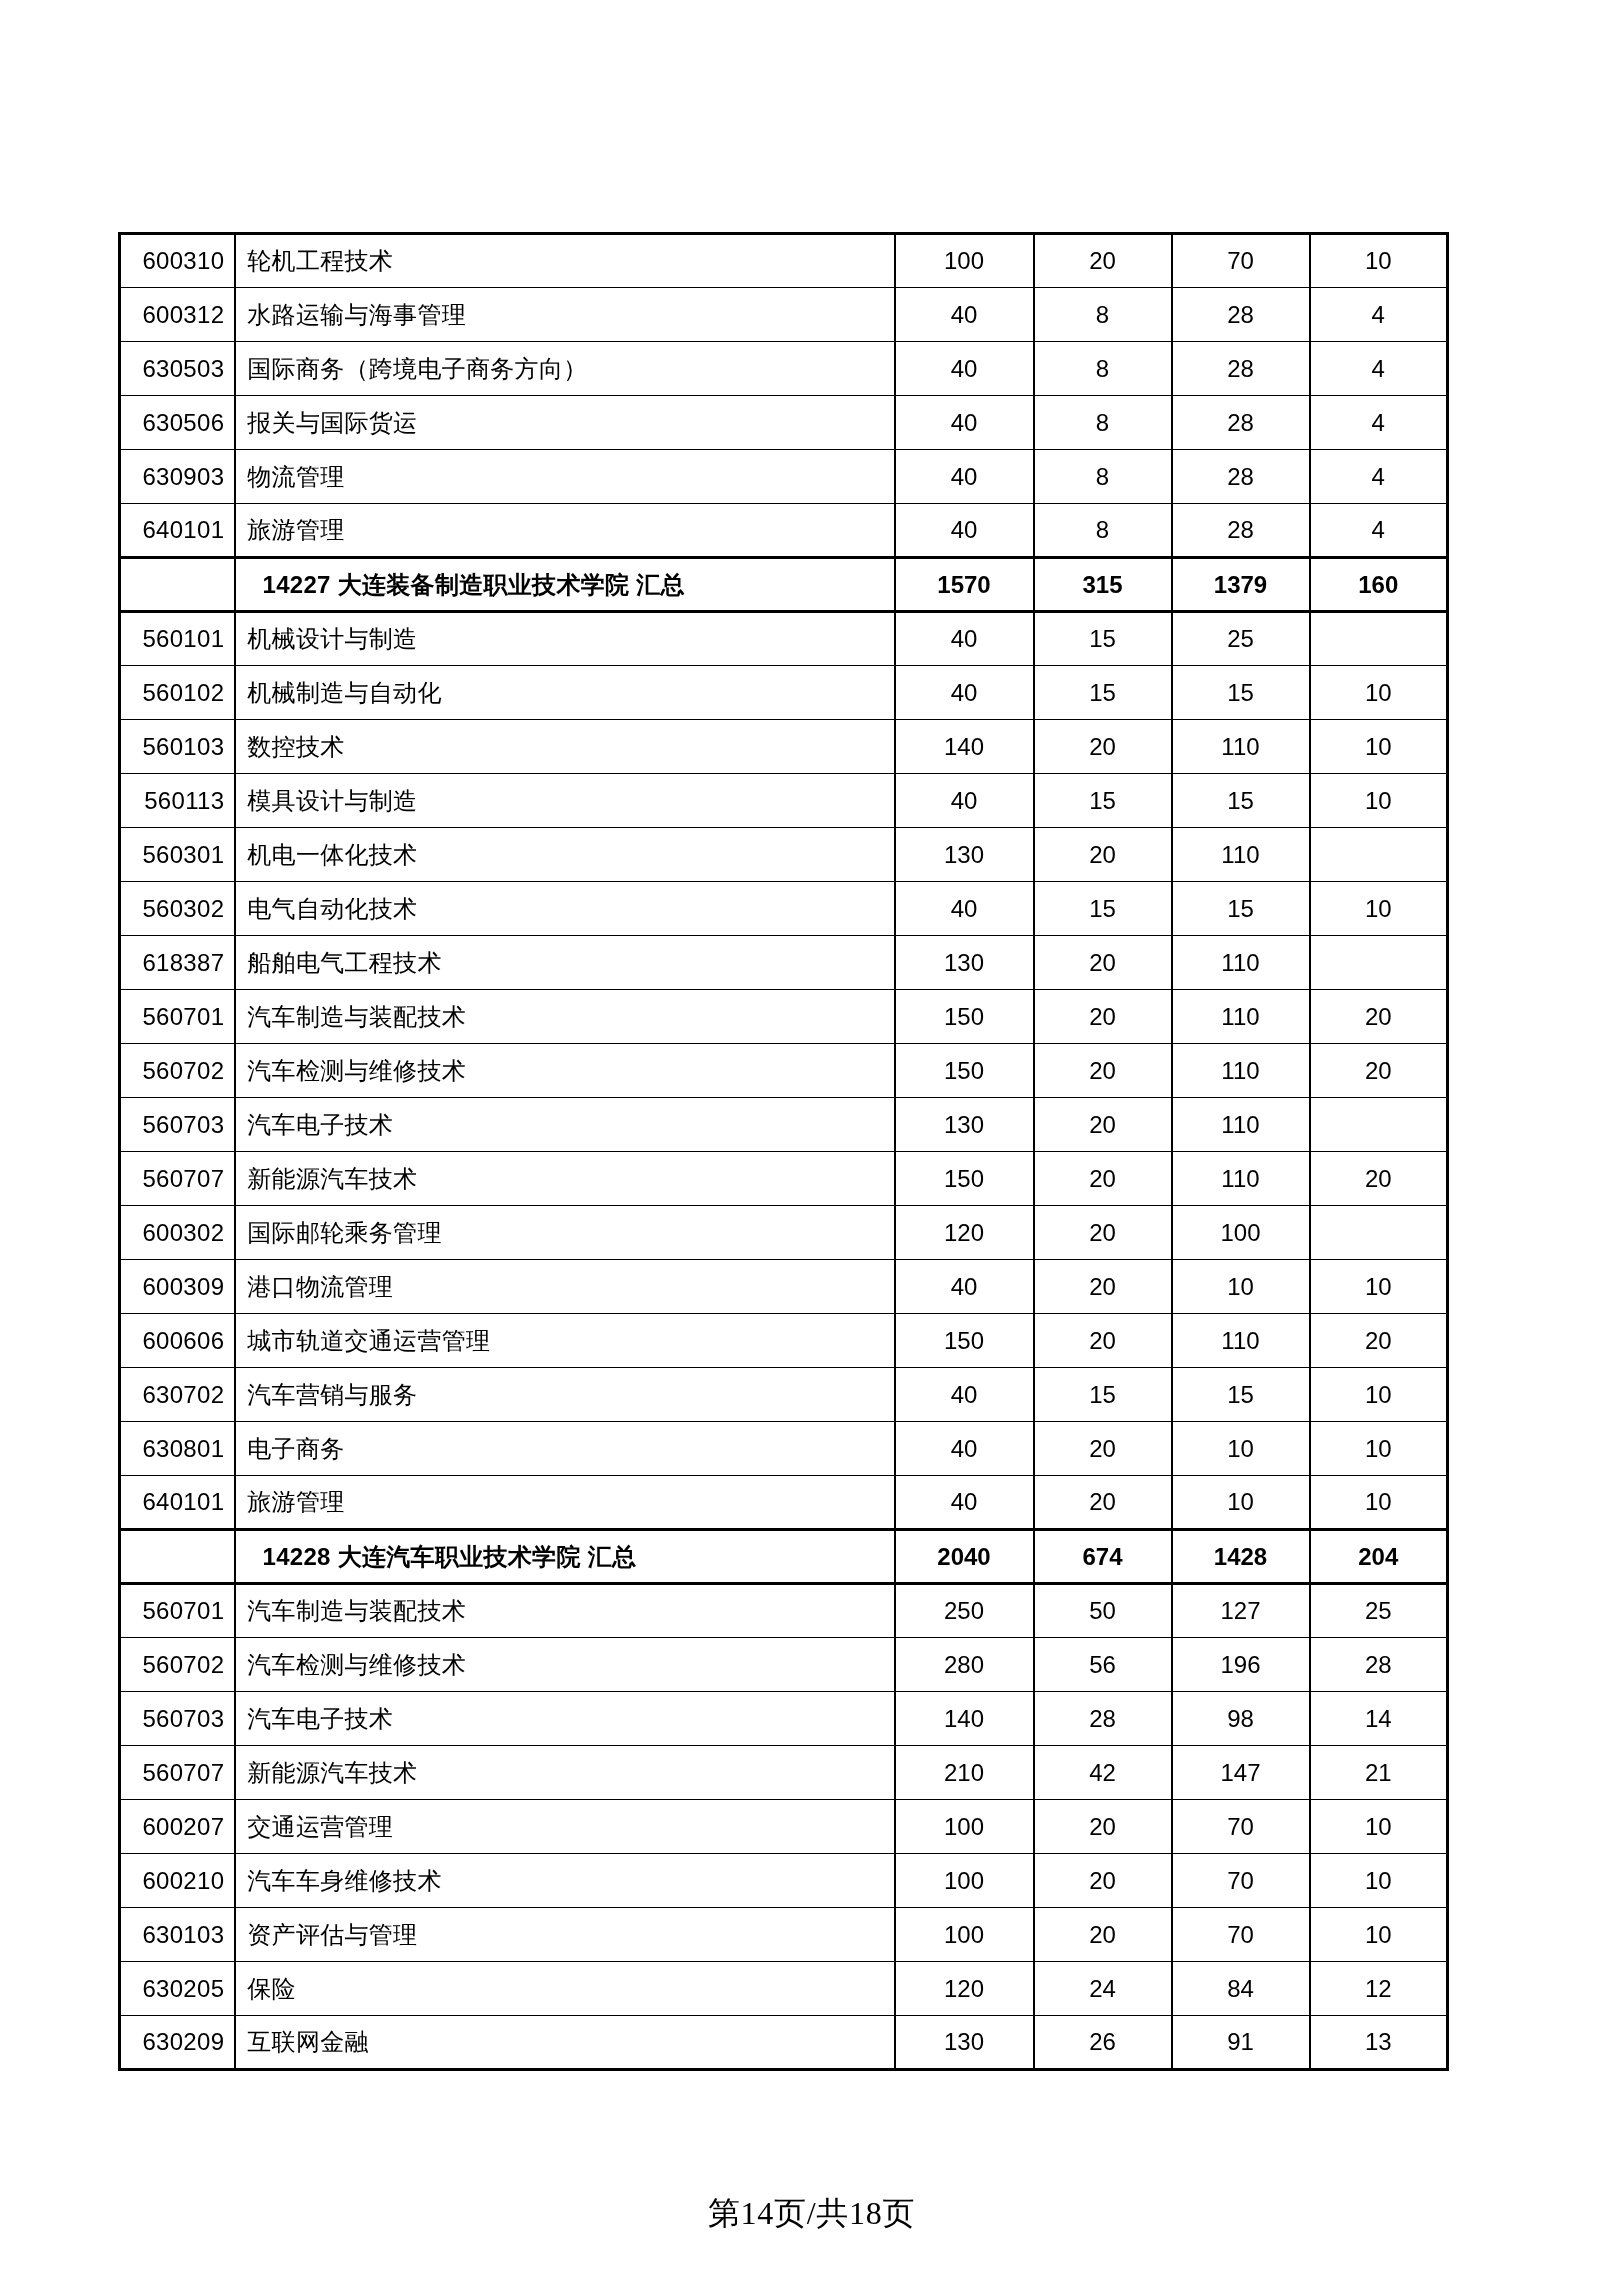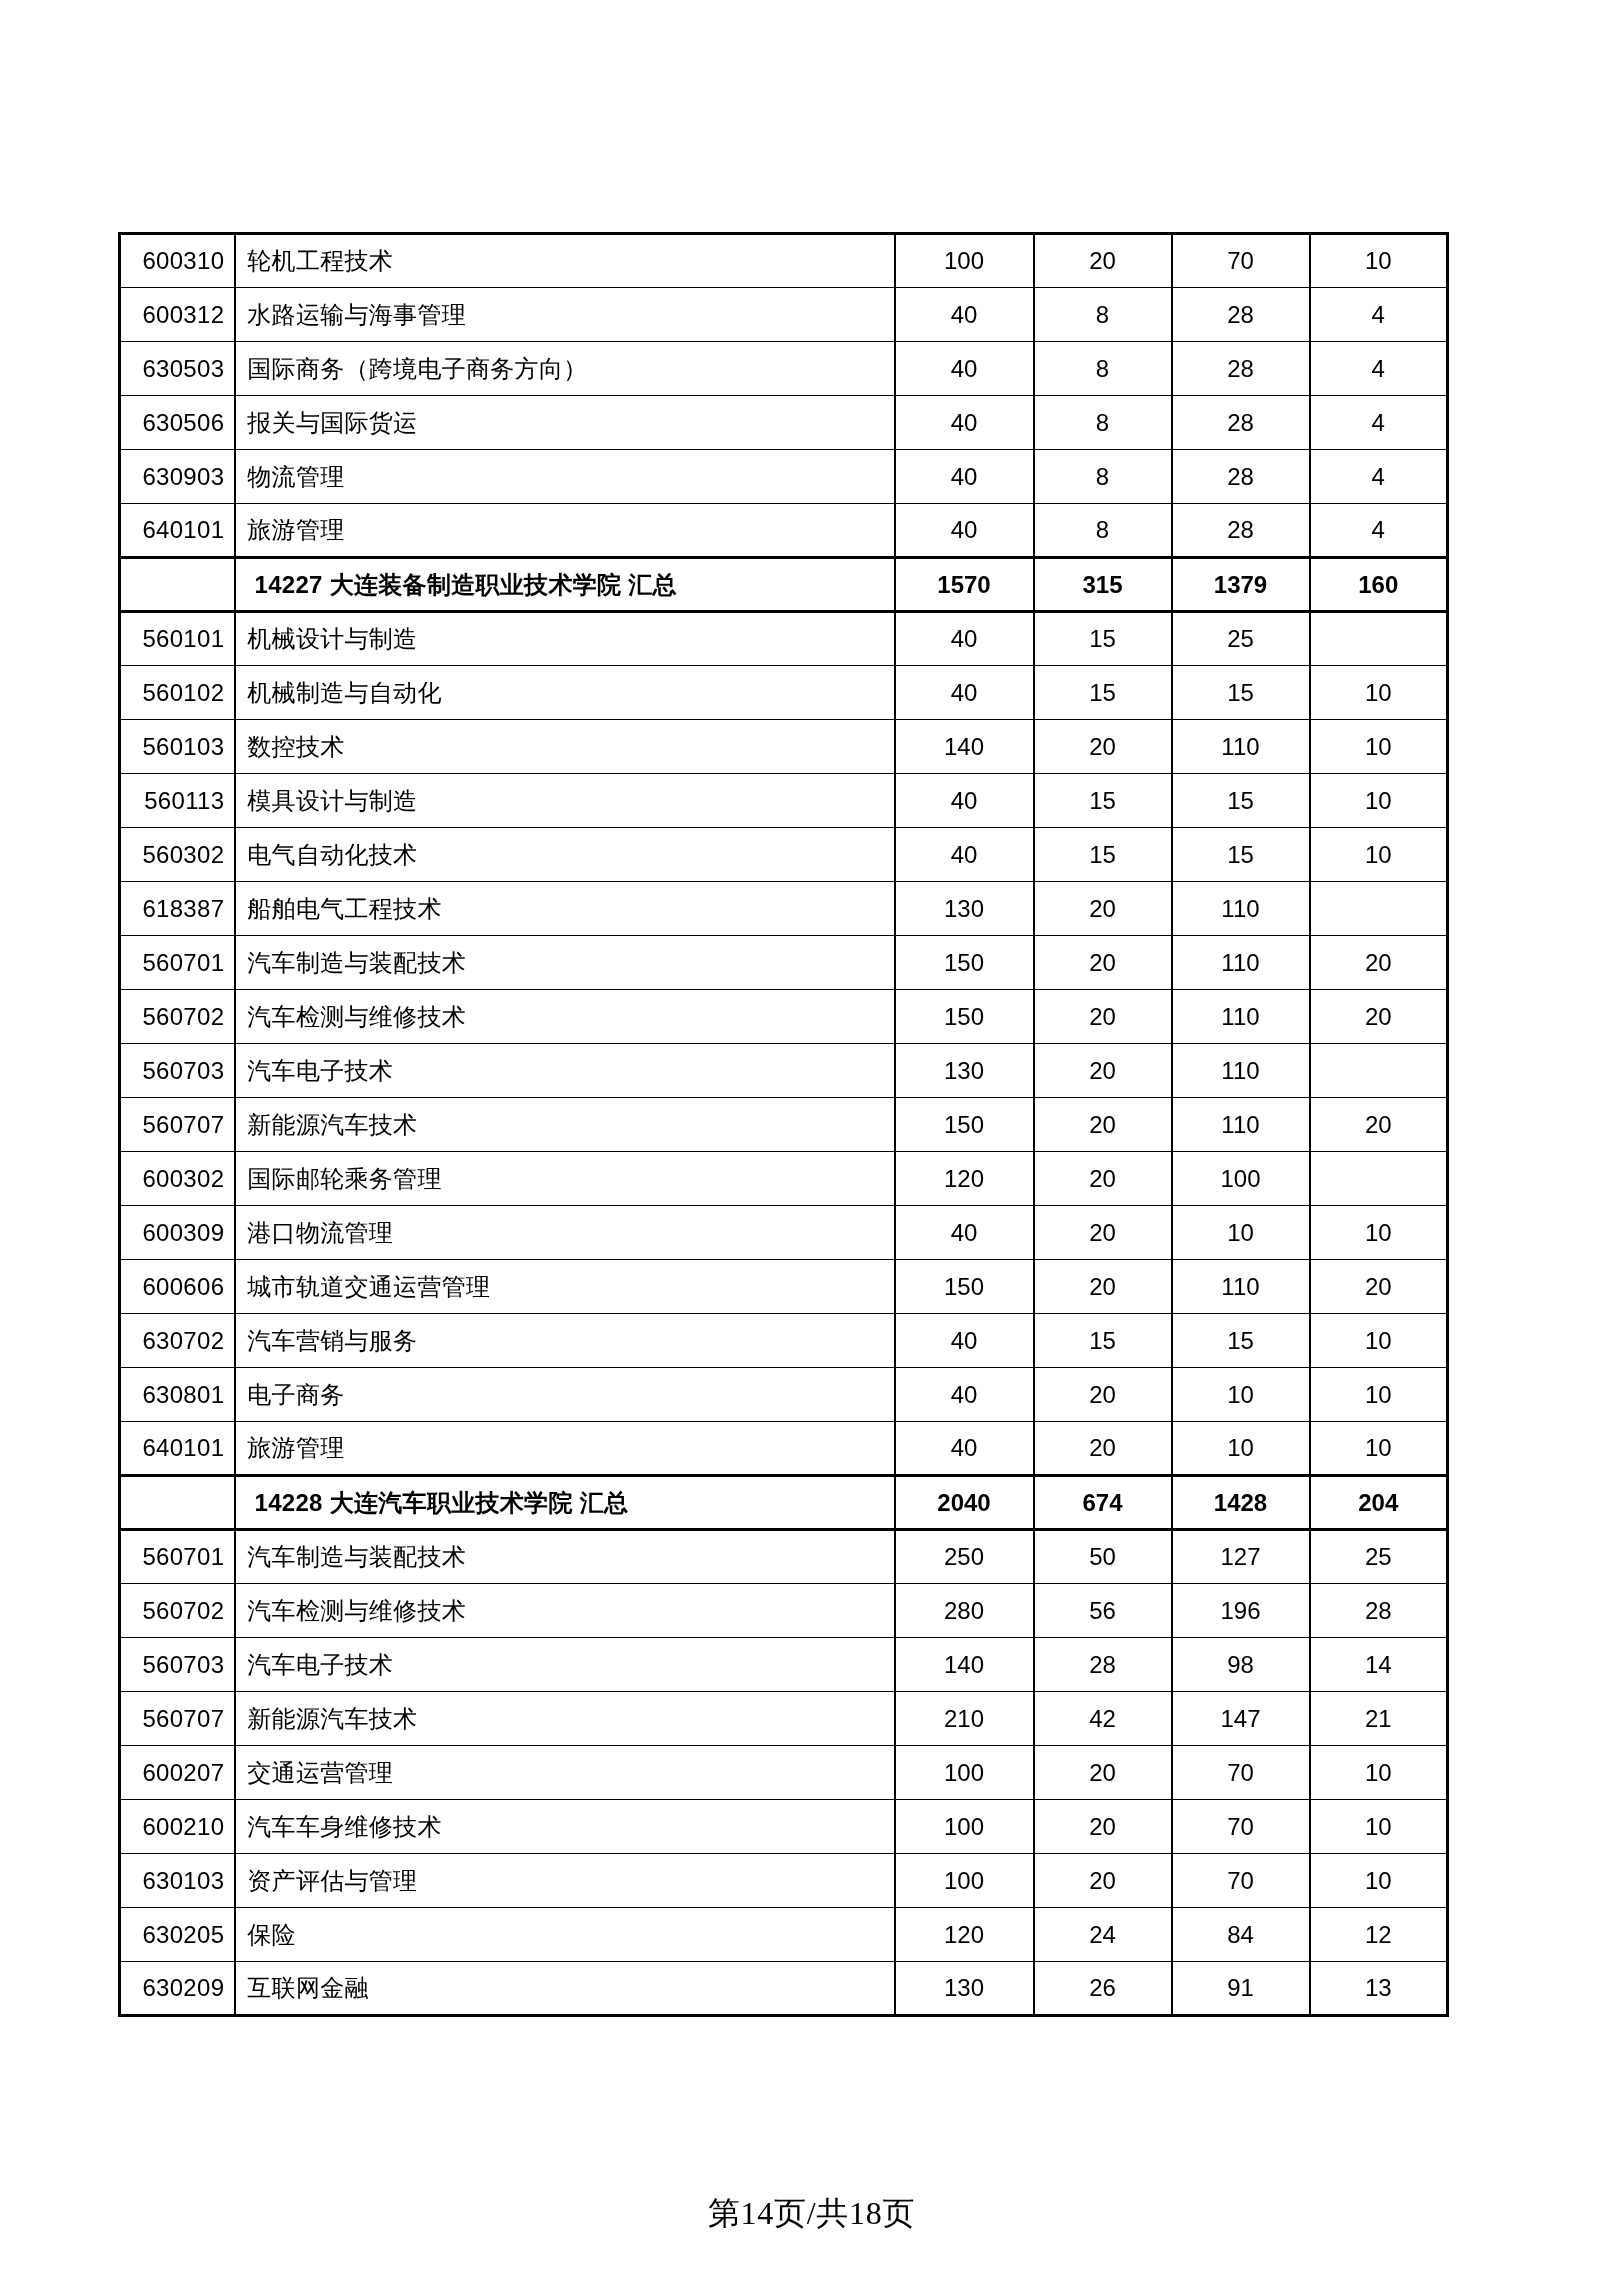--- a/index.html
+++ b/index.html
@@ -75,21 +75,21 @@
     text-align: center;
   }
 
   
   table.alloc tr.summary td {
     font-weight: bold;
     border-top: 3.3px solid #000;
     border-bottom: 3.3px solid #000;
   }
   table.alloc tr.summary td.name {
-    padding-left: 19px;
+    padding-left: 27px;
   }
   table.alloc tr.after-summary td {
     border-top: 3.3px solid #000;
   }
   table.alloc tr.before-summary td {
     border-bottom: 3.3px solid #000;
   }
 
   #footer {
     position: absolute;
@@ -201,20 +201,28 @@
           </tr>
           <tr class="">
             <td class="code">560113</td>
             <td class="name">模具设计与制造</td>
             <td class="num">40</td>
             <td class="num">15</td>
             <td class="num">15</td>
             <td class="num">10</td>
           </tr>
           <tr class="">
+            <td class="code">560301</td>
+            <td class="name">机电一体化技术</td>
+            <td class="num">130</td>
+            <td class="num">20</td>
+            <td class="num">110</td>
+            <td class="num"></td>
+          </tr>
+          <tr class="">
             <td class="code">560302</td>
             <td class="name">电气自动化技术</td>
             <td class="num">40</td>
             <td class="num">15</td>
             <td class="num">15</td>
             <td class="num">10</td>
           </tr>
           <tr class="">
             <td class="code">618387</td>
             <td class="name">船舶电气工程技术</td>

